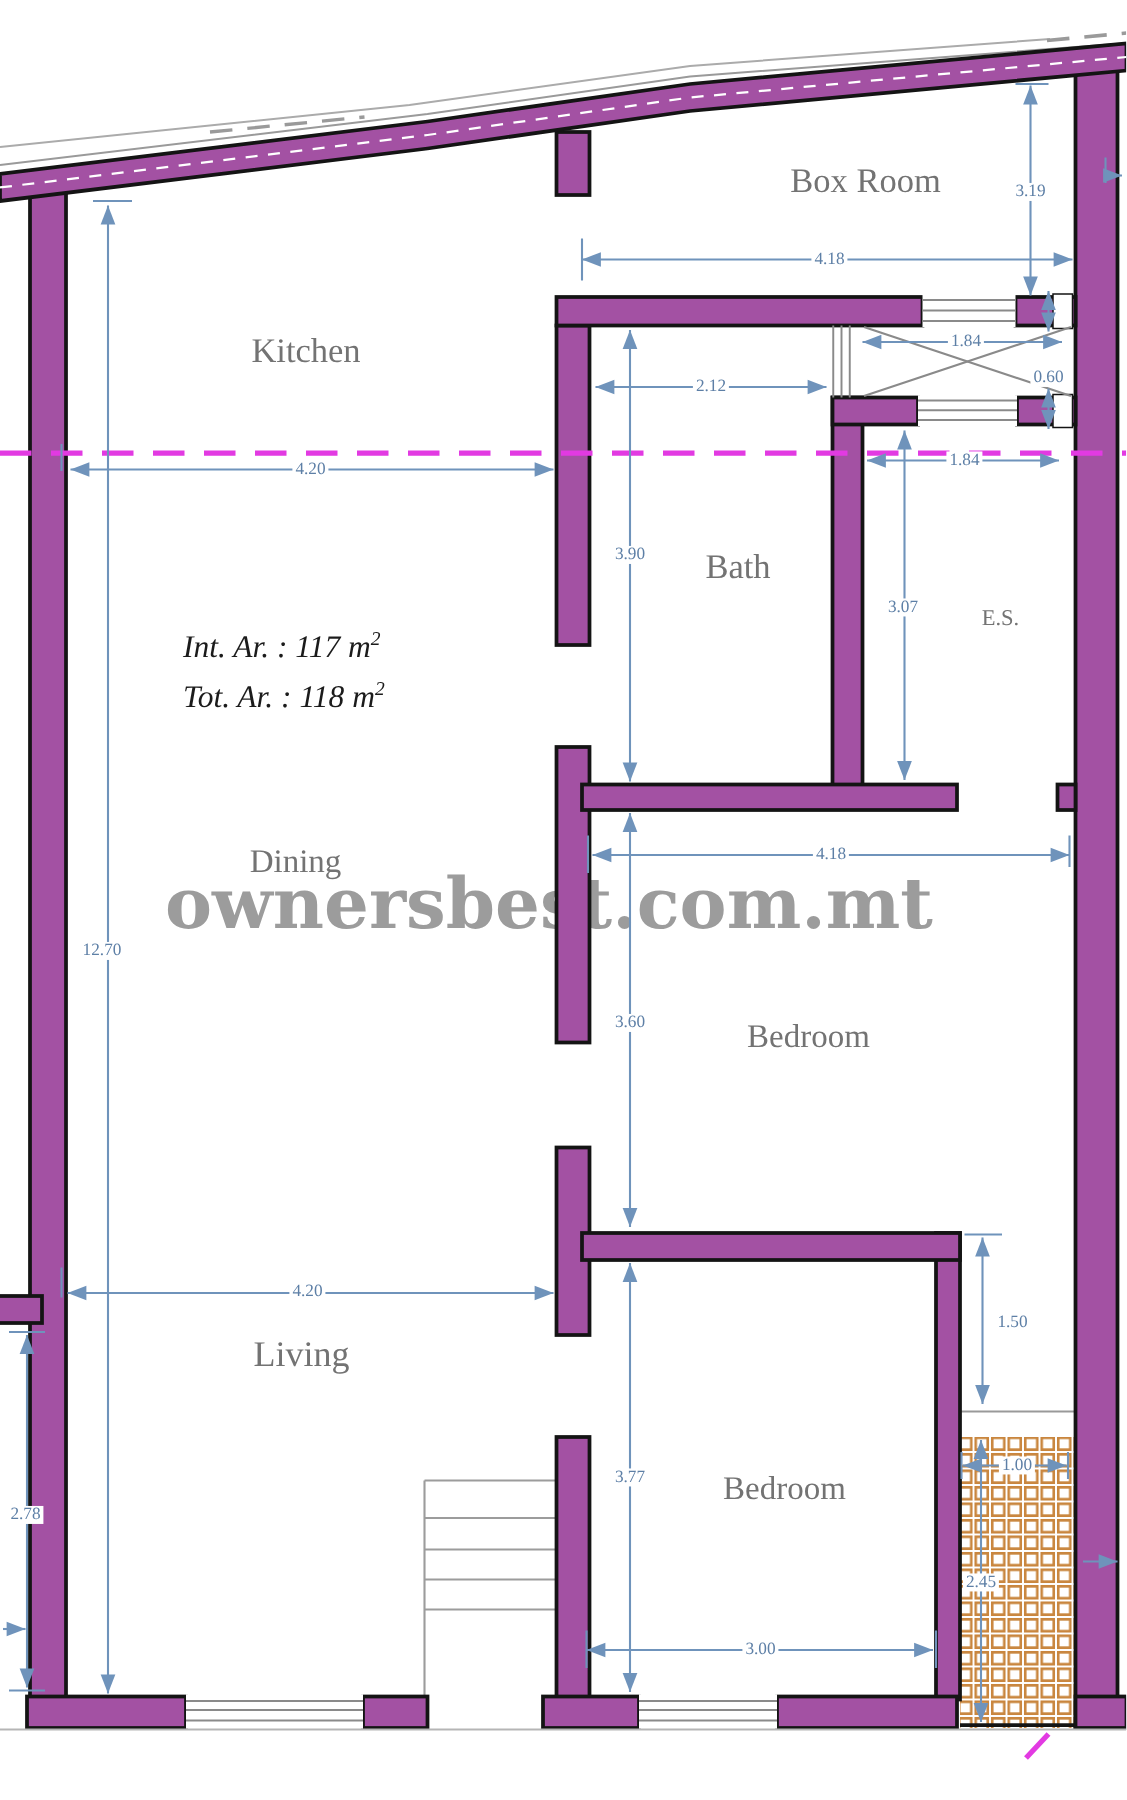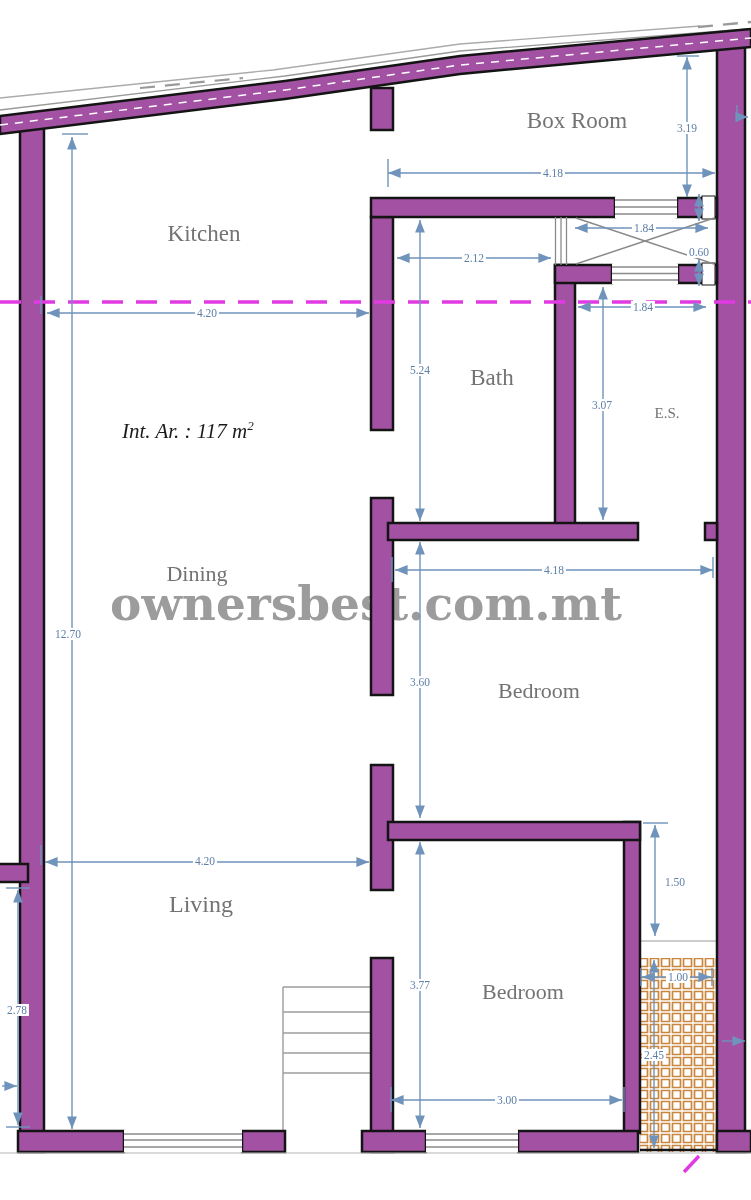--- a/index.html
+++ b/index.html
@@ -165,30 +165,31 @@
   <span class="lbl room" style="left:204px;top:234px;font-size:23px;text-align:right;">Kitchen</span>
   <span class="lbl room" style="left:492px;top:378px;font-size:23px;">Bath</span>
   <span class="lbl room" style="left:667px;top:413px;font-size:15px;">E.S.</span>
   <span class="lbl room" style="left:197px;top:574px;font-size:22px;text-align:right;">Dining</span>
   <span class="lbl room" style="left:539px;top:691px;font-size:22px;">Bedroom</span>
   <span class="lbl room" style="left:201px;top:904px;font-size:24px;">Living</span>
   <span class="lbl room" style="left:523px;top:992px;font-size:22px;">Bedroom</span>
 
   <div class="note">
     <div><span>Int. Ar. : 117 m</span><sup>2</sup></div>
+    <div><span>Tot. Ar. : 118 m</span><sup>2</sup></div>
   </div>
 
   <span class="lbl dim" style="left:687px;top:128px;">3.19</span>
   <span class="lbl dim" style="left:553px;top:173px;">4.18</span>
   <span class="lbl dim" style="left:644px;top:228px;">1.84</span>
   <span class="lbl dim" style="left:699px;top:242px;margin-top:10px;">0.60</span>
   <span class="lbl dim" style="left:474px;top:258px;text-align:right;">2.12</span>
   <span class="lbl dim" style="left:643px;top:307px;">1.84</span>
   <span class="lbl dim" style="left:207px;top:313px;">4.20</span>
-  <span class="lbl dim" style="left:420px;top:370px;">5.24</span>
+  <span class="lbl dim" style="left:420px;top:370px;">3.90</span>
   <span class="lbl dim" style="left:602px;top:405px;text-align:right;">3.07</span>
   <span class="lbl dim" style="left:68px;top:634px;">12.70</span>
   <span class="lbl dim" style="left:554px;top:570px;">4.18</span>
   <span class="lbl dim" style="left:420px;top:682px;">3.60</span>
   <span class="lbl dim" style="left:675px;top:882px;">1.50</span>
   <span class="lbl dim" style="left:678px;top:977px;">1.00</span>
   <span class="lbl dim" style="left:205px;top:861px;">4.20</span>
   <span class="lbl dim" style="left:420px;top:985px;">3.77</span>
   <span class="lbl dim" style="left:17px;top:1010px;">2.78</span>
   <span class="lbl dim" style="left:507px;top:1100px;">3.00</span>

